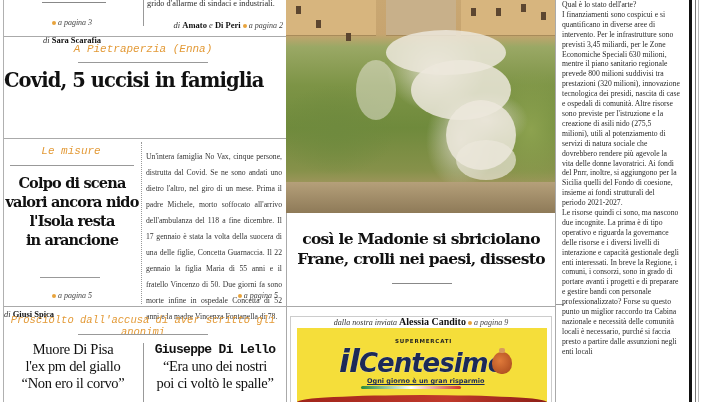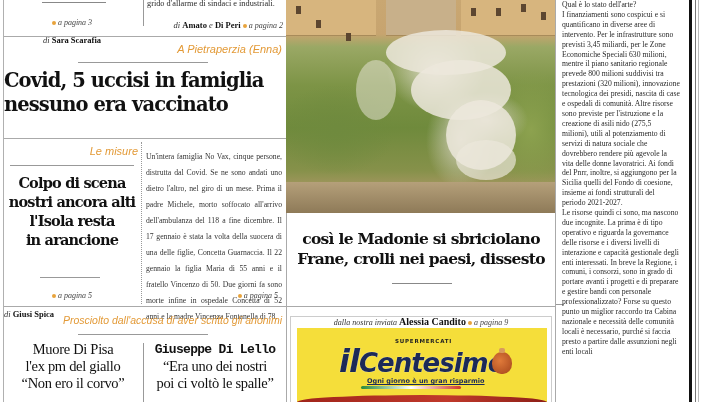--- a/index.html
+++ b/index.html
@@ -22,21 +22,21 @@
   .top-left .pageref { position: absolute; top: 18px; left: 0; right: 0; }
 
   .top-vdiv { position: absolute; left: 143px; top: 0; width: 1px; height: 26px; background: #999; }
   .top-mid { position: absolute; left: 147px; top: 0; width: 136px; height: 34px; font-family: "Liberation Serif", serif; font-size: 8.3px; line-height: 10px; color: #2a2a2a; }
   .top-mid .snippet { position: absolute; top: -1px; left: 0; right: 0; text-align: justify; }
   .top-mid .refline { position: absolute; top: 20px; right: 0; text-align: right; }
 
   .hrule { position: absolute; height: 1px; background: #aaa; }
 
   
-  .kicker { font-family: Liberation Sans, sans-serif; font-style: italic; color: #e39a37; text-align: right; }
+  .kicker { font-family: Liberation Mono, monospace; font-style: italic; color: #e39a37; text-align: center; }
   .kicker-1 { position: absolute; left: 4px; top: 43px; width: 278px; font-size: 11px; }
   .kicker-rule-1 { position: absolute; left: 78px; top: 62px; width: 130px; height: 1px; background: #999; }
   .headline-1 { position: absolute; left: 4px; top: 69px; width: 280px; text-align: left; font-family: "DejaVu Serif", serif; font-weight: bold; font-size: 19.5px; line-height: 24px; letter-spacing: -0.9px; color: #111; }
 
   
   .kicker-2 { position: absolute; left: 4px; top: 145px; width: 134px; font-size: 11px; }
   .kicker-rule-2 { position: absolute; left: 10px; top: 165px; width: 124px; height: 1px; background: #999; }
   .headline-2 { position: absolute; left: 4px; top: 173px; width: 136px; text-align: center; font-family: "DejaVu Serif", serif; font-weight: bold; font-size: 14.5px; line-height: 19px; letter-spacing: -0.8px; color: #111; }
   .rule-2b { position: absolute; left: 40px; top: 277px; width: 60px; height: 1px; background: #999; }
   .byline-2 { position: absolute; left: 4px; top: 281px; width: 136px; text-align: left; }
@@ -130,30 +130,29 @@
       <span class="pageref"><span class="dot"></span><span>a pagina 2</span></span>
     </div>
   </div>
 
   <div class="hrule" style="left:4px; top:36px; width:282px;"></div>
 
   <div class="kicker kicker-1">A Pietraperzia (Enna)</div>
   <div class="kicker-rule-1"></div>
   <div class="headline-1">
     <div>Covid, 5 uccisi in famiglia</div>
-    <div>nessuno era vaccinato</div>
   </div>
 
   <div class="hrule" style="left:4px; top:138px; width:282px;"></div>
 
   <div class="kicker kicker-2">Le misure</div>
   <div class="kicker-rule-2"></div>
   <div class="headline-2">
     <div>Colpo di scena</div>
-    <div>nostri ancora alti</div>
+    <div>valori ancora nido</div>
     <div>l'Isola resta</div>
     <div>in arancione</div>
   </div>
   <div class="rule-2b"></div>
   <div class="byline byline-2">
     <span>di</span>
     <b>Giusi Spica</b>
   </div>
   <div class="pageref pageref-2">
     <span class="dot"></span><span>a pagina 5</span>

